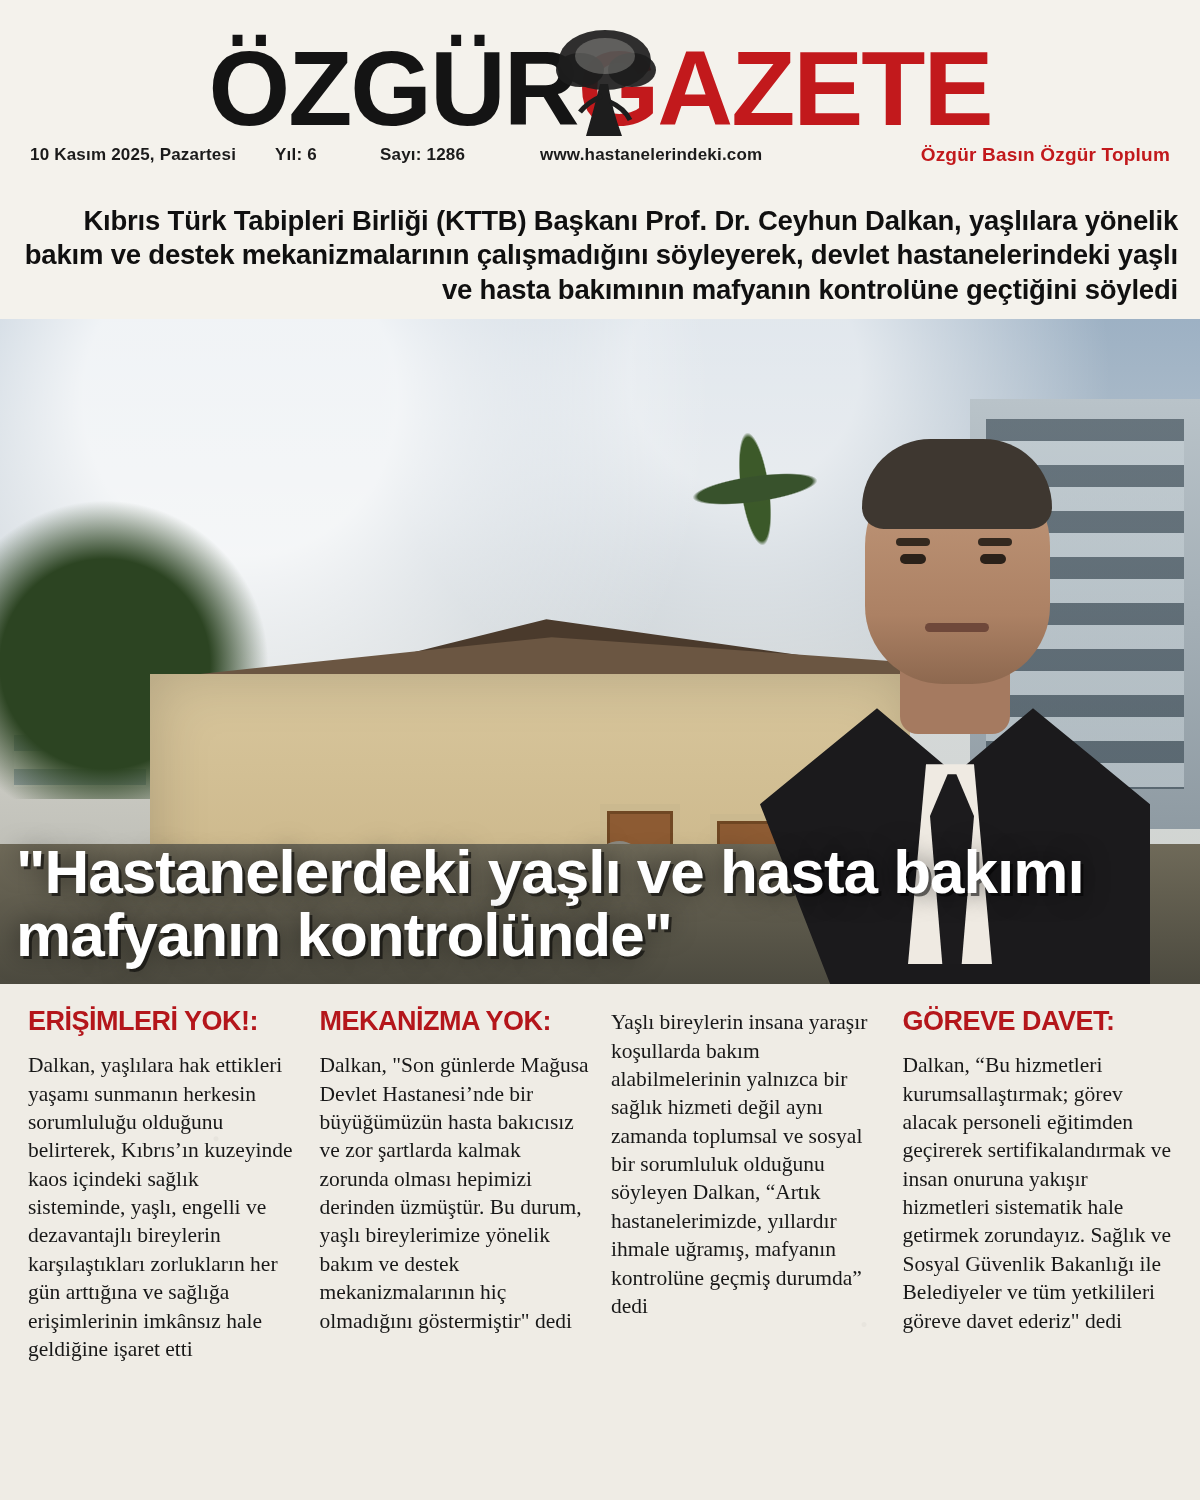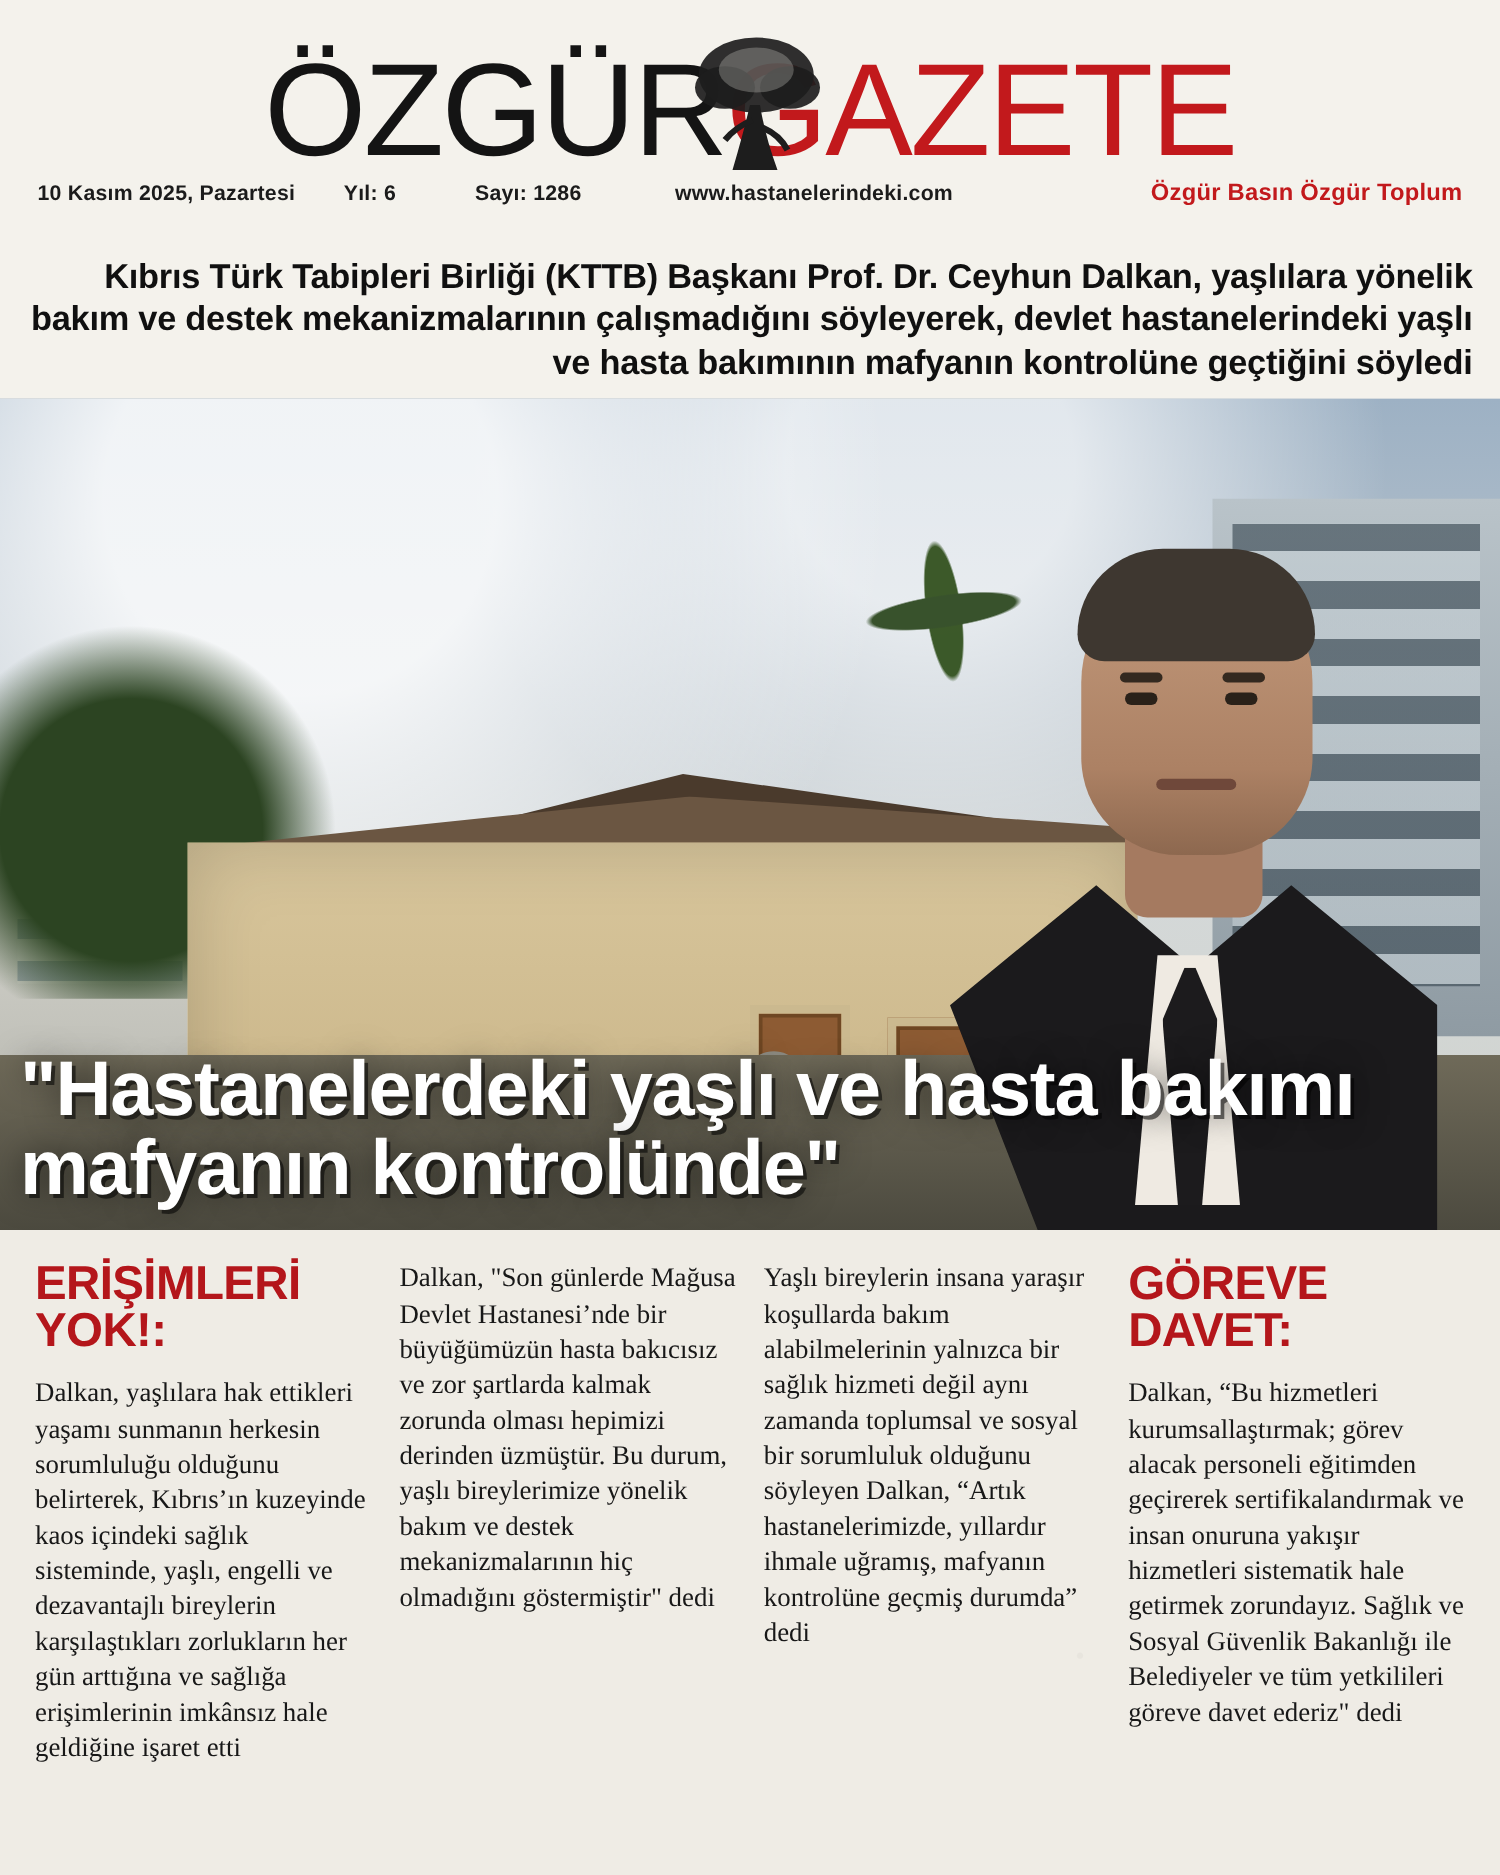--- a/index.html
+++ b/index.html
@@ -26,21 +26,21 @@
   }
   .logo-row {
     position: relative;
     height: 120px;
     display: flex;
     align-items: center;
     justify-content: center;
   }
   .logo-text {
     font-family: "Liberation Sans", sans-serif;
-    font-weight: normal;
+    font-weight: bold;
     font-size: 105px;
     letter-spacing: -2px;
     line-height: 1;
     white-space: nowrap;
     display: flex;
     margin-top: 20px;
   }
   .logo-dark { color: #141414; }
   .logo-red { color: #c2191c; }
   .tree-wrap {
@@ -257,21 +257,21 @@
     padding: 24px 28px 18px 28px;
     background: #efece5;
     background-image:
       radial-gradient(circle at 18% 30%, rgba(0,0,0,.035) 0 2px, rgba(0,0,0,0) 3px),
       radial-gradient(circle at 72% 66%, rgba(0,0,0,.03) 0 2px, rgba(0,0,0,0) 3px);
   }
   .col { flex: 1; }
   .col-title {
     color: #b4161b;
     font-weight: bold;
-    font-size: 38px;
+    font-size: 27px;
     line-height: 1.0;
     letter-spacing: -0.5px;
     margin-bottom: 16px;
     text-transform: uppercase;
   }
   .col-body {
     font-family: "Liberation Serif", serif;
     font-size: 21.5px;
     line-height: 1.32;
     color: #181818;
@@ -354,20 +354,21 @@
       <div class="headline">"Hastanelerdeki yaşlı ve hasta bakımı mafyanın kontrolünde"</div>
     </div>
   </div>
 
   <div class="columns">
     <div class="col">
       <div class="col-title">ERİŞİMLERİ YOK!:</div>
       <div class="col-body">Dalkan, yaşlılara hak ettikleri yaşamı sunmanın herkesin sorumluluğu olduğunu belirterek, Kıbrıs’ın kuzeyinde kaos içindeki sağlık sisteminde, yaşlı, engelli ve dezavantajlı bireylerin karşılaştıkları zorlukların her gün arttığına ve sağlığa erişimlerinin imkânsız hale geldiğine işaret etti</div>
     </div>
     <div class="col">
+      <div class="col-title">MEKANİZMA YOK:</div>
       <div class="col-body">Dalkan, "Son günlerde Mağusa Devlet Hastanesi’nde bir büyüğümüzün hasta bakıcısız ve zor şartlarda kalmak zorunda olması hepimizi derinden üzmüştür. Bu durum, yaşlı bireylerimize yönelik bakım ve destek mekanizmalarının hiç olmadığını göstermiştir" dedi</div>
     </div>
     <div class="col">
       <div class="col-body">Yaşlı bireylerin insana yaraşır koşullarda bakım alabilmelerinin yalnızca bir sağlık hizmeti değil aynı zamanda toplumsal ve sosyal bir sorumluluk olduğunu söyleyen Dalkan, “Artık hastanelerimizde, yıllardır ihmale uğramış, mafyanın kontrolüne geçmiş durumda” dedi</div>
     </div>
     <div class="col">
       <div class="col-title">GÖREVE DAVET:</div>
       <div class="col-body">Dalkan, “Bu hizmetleri kurumsallaştırmak; görev alacak personeli eğitimden geçirerek sertifikalandırmak ve insan onuruna yakışır hizmetleri sistematik hale getirmek zorundayız. Sağlık ve Sosyal Güvenlik Bakanlığı ile Belediyeler ve tüm yetkilileri göreve davet ederiz" dedi</div>
     </div>
   </div>

